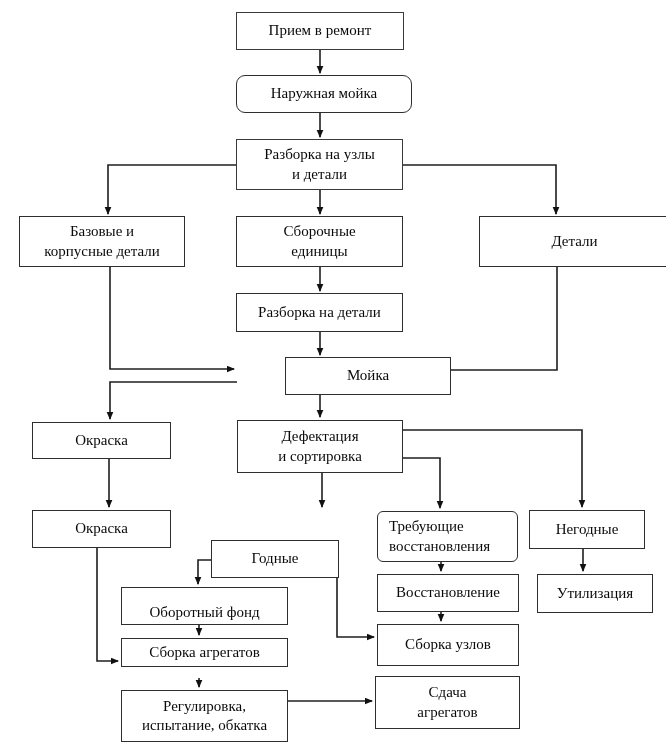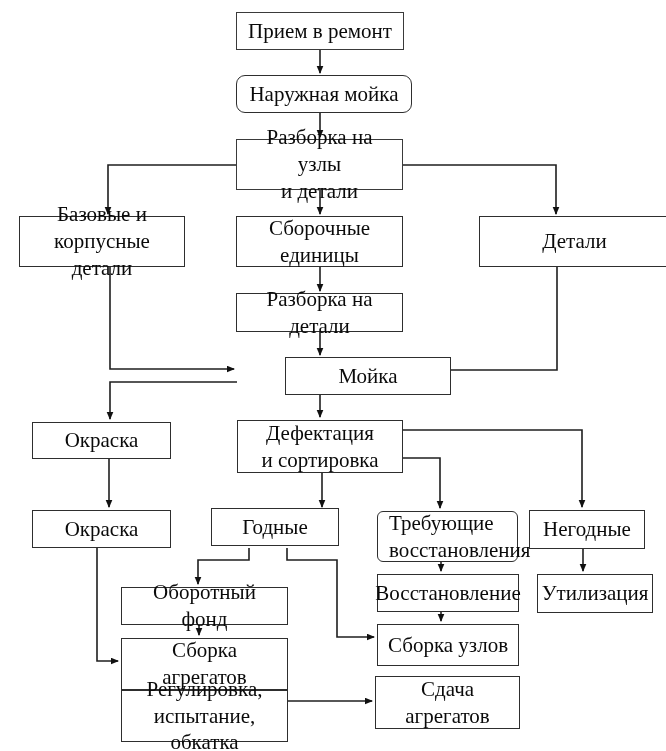--- a/index.html
+++ b/index.html
@@ -7,21 +7,21 @@
     position:relative; width:666px; height:751px; background:#ffffff;
     font-family:"Liberation Serif","DejaVu Serif",serif;
     overflow:hidden;
   }
   #edges { position:absolute; left:0; top:0; width:666px; height:751px; }
   .node {
     position:absolute; box-sizing:border-box;
     background:#ffffff; border:1.6px solid #2e2e2e;
     display:flex; align-items:center; justify-content:center;
     text-align:center; white-space:pre-line;
-    font-size:21px; line-height:1.28; color:#0a0a0a;
+    font-size:15px; line-height:1.28; color:#0a0a0a;
     padding:2px 6px;
   }
   .node.align-left { justify-content:flex-start; text-align:left; padding-left:11px; }
   .node.thick { border-width:1.8px; border-color:#3a3a3a; }
 </style>
 </head>
 <body>
 
 <div id="canvas">
 
@@ -67,27 +67,27 @@
 корпусные детали</span></div>
   <div class="node" style="left:236px; top:216px; width:167px; height:51px;"><span>Сборочные
 единицы</span></div>
   <div class="node" style="left:479px; top:216px; width:191px; height:51px;"><span>Детали</span></div>
   <div class="node" style="left:236px; top:293px; width:167px; height:39px;"><span>Разборка на детали</span></div>
   <div class="node" style="left:237px; top:357px; width:166px; height:38px;margin-left:48px;"><span>Мойка</span></div>
   <div class="node" style="left:32px;  top:422px; width:139px; height:37px;"><span>Окраска</span></div>
   <div class="node" style="left:237px; top:420px; width:166px; height:53px;"><span>Дефектация
 и сортировка</span></div>
   <div class="node" style="left:32px;  top:510px; width:139px; height:38px;"><span>Окраска</span></div>
-  <div class="node" style="left:211px; top:508px; width:128px; height:38px;"><span>Годные</span></div>
+  <div class="node" style="left:211px; top:540px; width:128px; height:38px;"><span>Годные</span></div>
   <div class="node align-left" style="left:377px; top:511px; width:141px; height:51px;border-radius:6px;"><span>Требующие
 восстановления</span></div>
   <div class="node" style="left:529px; top:510px; width:116px; height:39px;"><span>Негодные</span></div>
-  <div class="node" style="left:121px; top:587px; width:167px; height:38px;"><span>Оборотный фонд</span></div>
+  <div class="node" style="left:121px; top:587px; width:167px; height:38px;align-items:flex-end;"><span>Оборотный фонд</span></div>
   <div class="node" style="left:377px; top:574px; width:142px; height:38px;"><span>Восстановление</span></div>
   <div class="node" style="left:529px; top:574px; width:116px; height:39px;margin-left:8px;"><span>Утилизация</span></div>
-  <div class="node" style="left:121px; top:638px; width:167px; height:52px;"><span>Сборка агрегатов</span></div>
+  <div class="node" style="left:121px; top:638px; width:167px; height:29px;"><span>Сборка агрегатов</span></div>
   <div class="node" style="left:377px; top:624px; width:142px; height:42px;"><span>Сборка узлов</span></div>
   <div class="node" style="left:121px; top:690px; width:167px; height:52px;"><span>Регулировка,
 испытание, обкатка</span></div>
   <div class="node" style="left:375px; top:676px; width:145px; height:53px;"><span>Сдача
 агрегатов</span></div>
 
 </div>
 
 </body></html>

